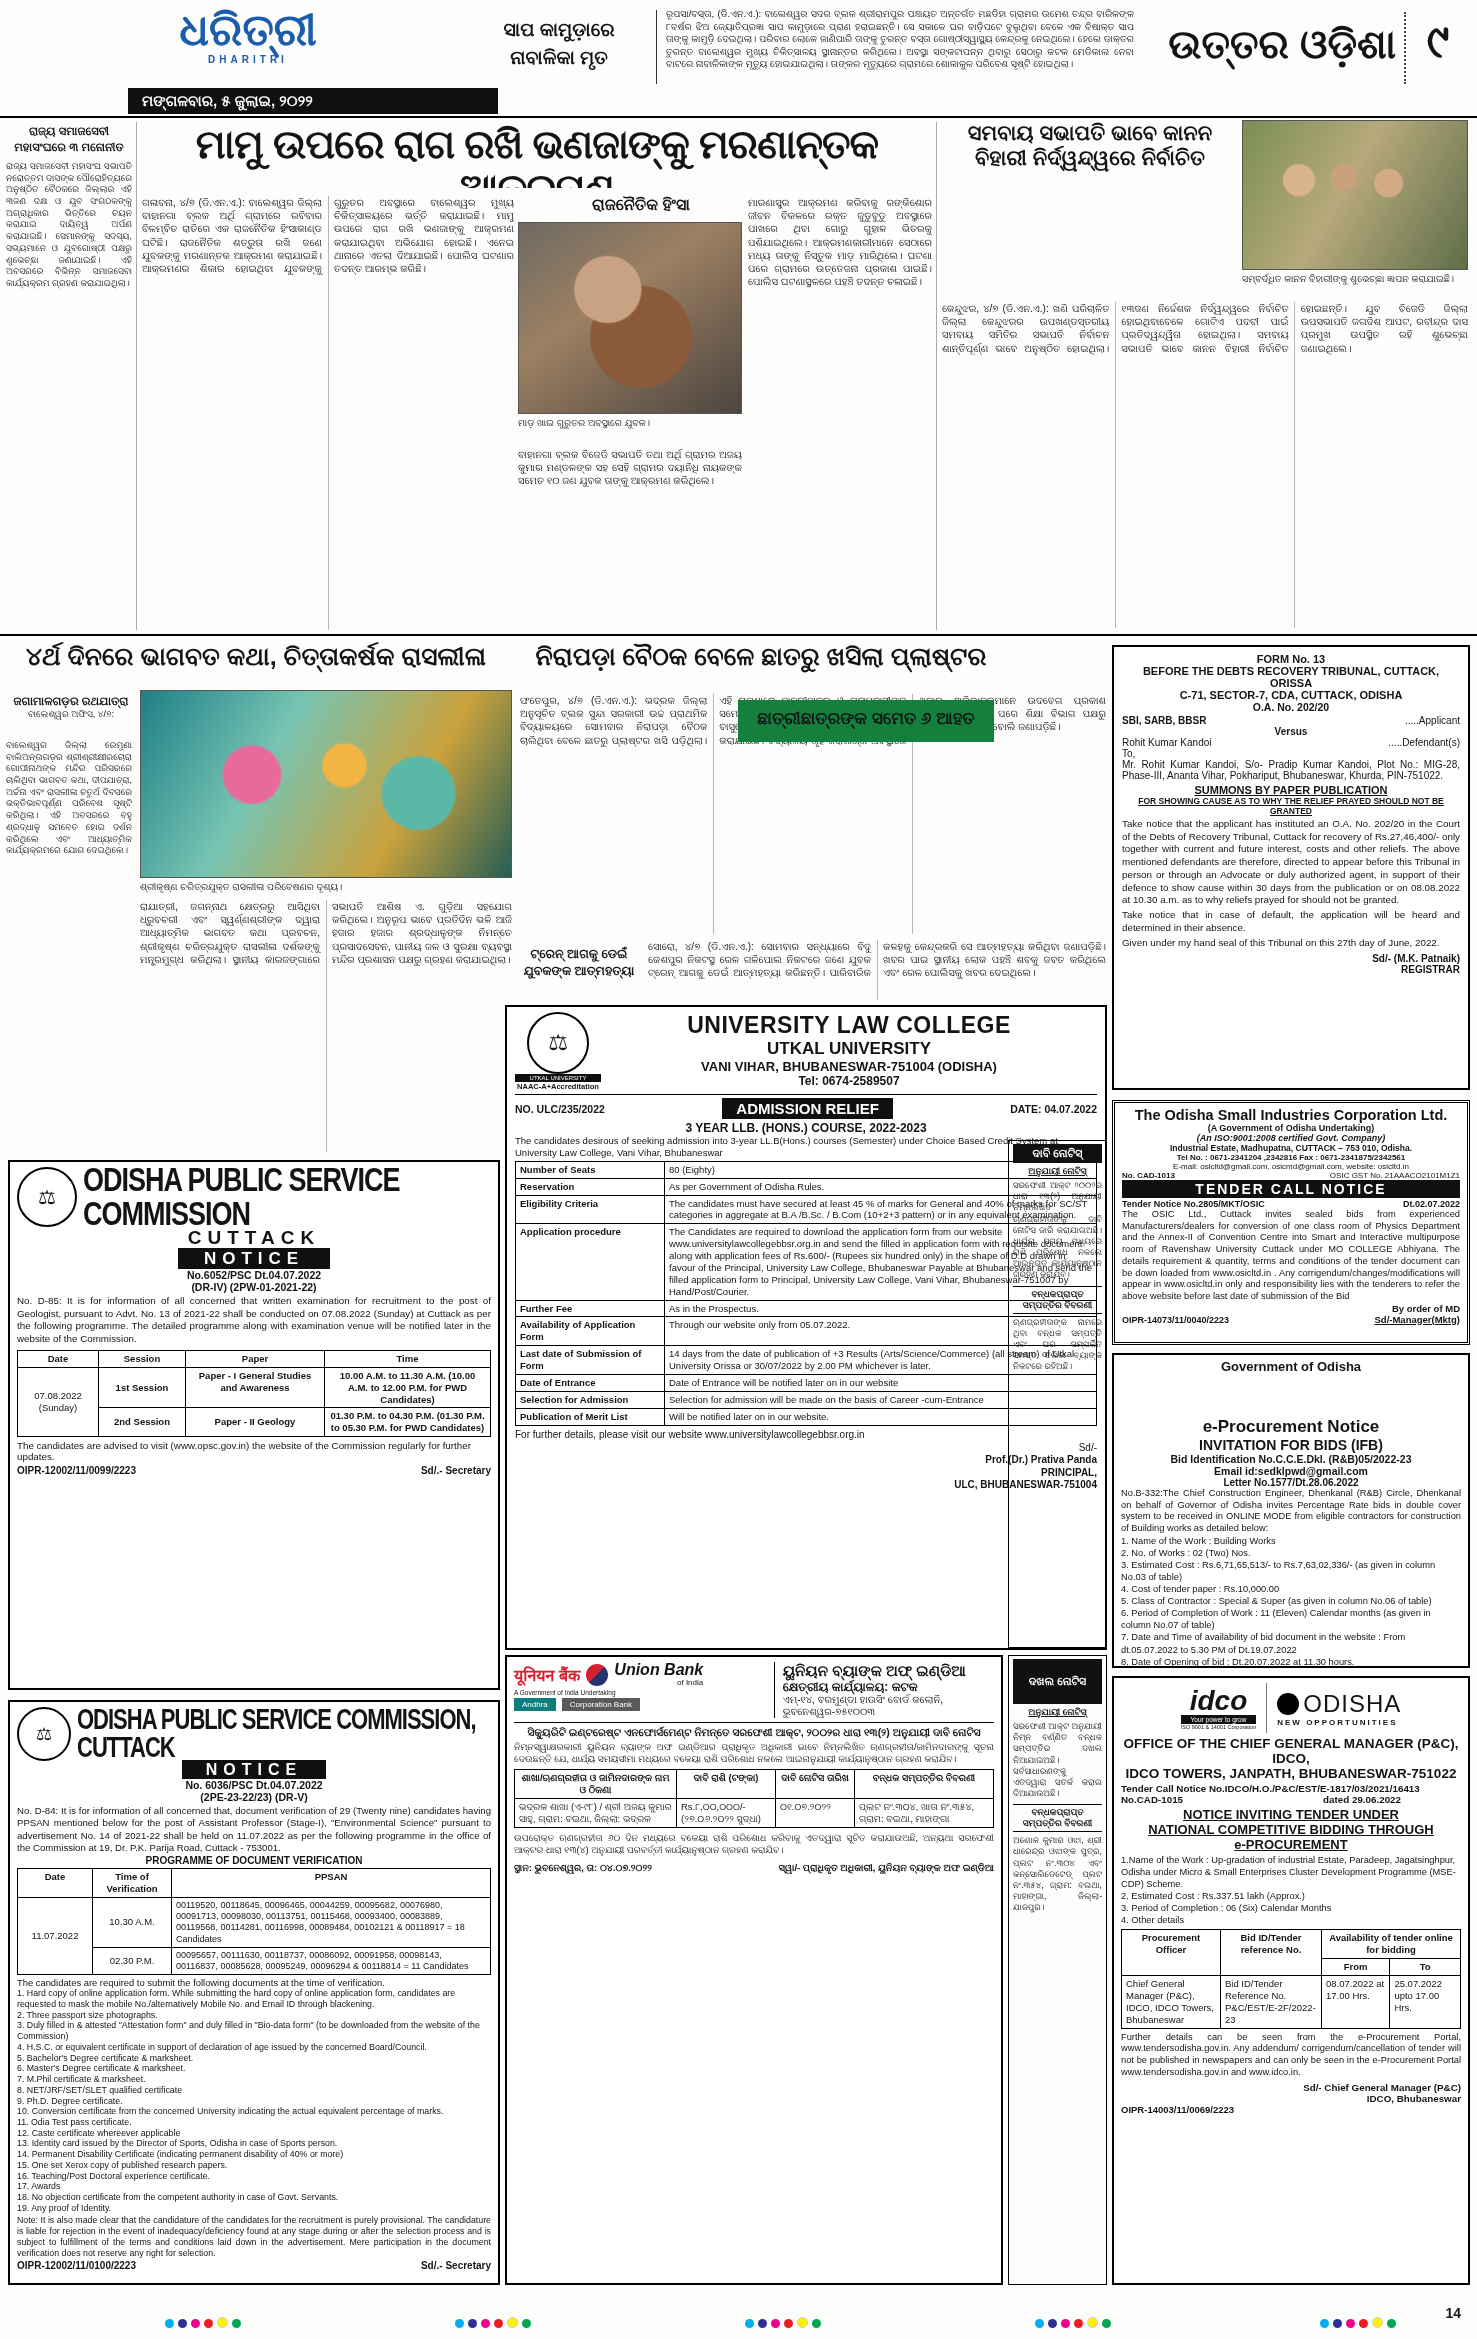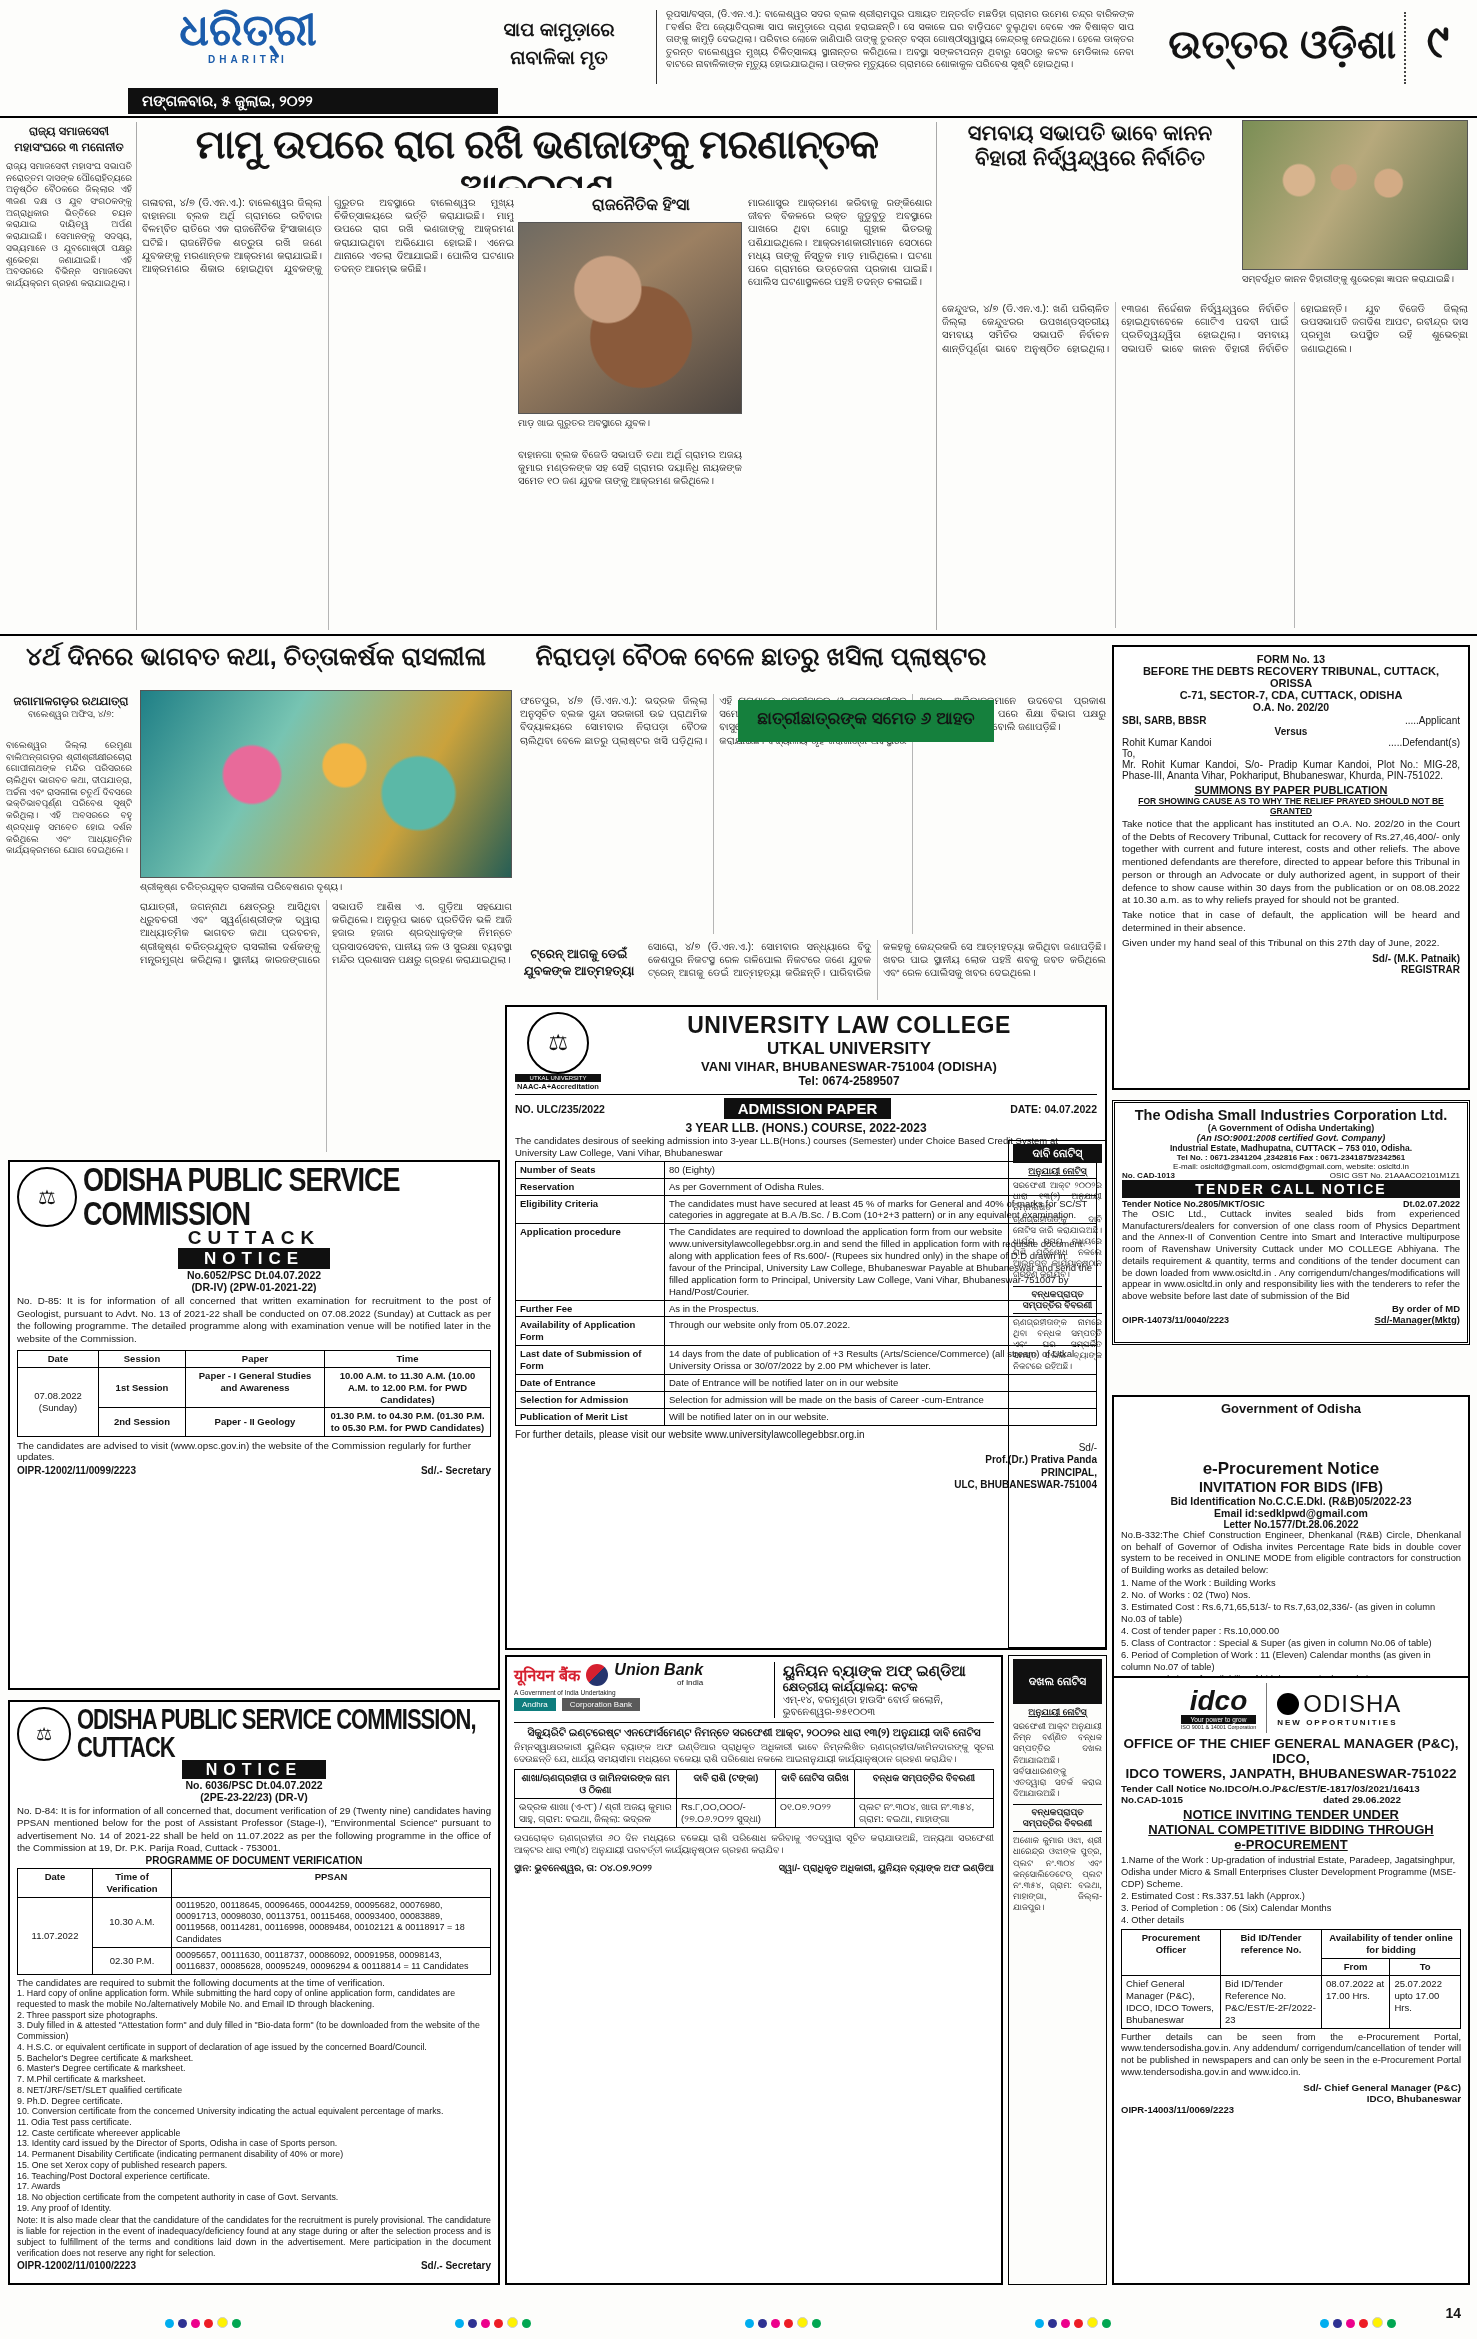--- a/index.html
+++ b/index.html
@@ -138,21 +138,21 @@
       </div>
       <div class="ctr" style="flex:1;">
         <div class="b" style="font-size:23px;letter-spacing:0.5px;">UNIVERSITY LAW COLLEGE</div>
         <div class="b" style="font-size:17px;">UTKAL UNIVERSITY</div>
         <div class="b" style="font-size:13px;">VANI VIHAR, BHUBANESWAR-751004 (ODISHA)</div>
         <div class="b" style="font-size:12px;">Tel: 0674-2589507</div>
       </div>
     </div>
     <div style="display:flex;justify-content:space-between;align-items:center;border-top:1.5px solid #000;margin-top:3px;padding-top:3px;">
       <span class="b" style="font-size:10.5px;">NO. ULC/235/2022</span>
-      <span class="blackbar b" style="font-size:15px;padding:2px 14px;">ADMISSION PAPER</span>
+      <span class="blackbar b" style="font-size:15px;padding:2px 14px;">ADMISSION RELIEF</span>
       <span class="b" style="font-size:10.5px;">DATE: 04.07.2022</span>
     </div>
     <div class="b ctr" style="font-size:12px;margin-top:2px;">3 YEAR LLB. (HONS.) COURSE, 2022-2023</div>
     <div style="font-size:9.5px;line-height:1.25;">The candidates desirous of seeking admission into 3-year LL.B(Hons.) courses (Semester) under Choice Based Credit System at University Law College, Vani Vihar, Bhubaneswar</div>
     <table style="margin-top:2px;">
       <tbody>
         <tr>
             <td class="b" style="width:140px;">Number of Seats</td>
             <td>80 (Eighty)</td>
           </tr>
@@ -325,21 +325,21 @@
     <div class="jus" style="font-size:9.3px;line-height:1.26;">The OSIC Ltd., Cuttack invites sealed bids from experienced Manufacturers/dealers for conversion of one class room of Physics Department and the Annex-II of Convention Centre into Smart and Interactive multipurpose room of Ravenshaw University Cuttack under MO COLLEGE Abhiyana. The details requirement &amp; quantity, terms and conditions of the tender document can be down loaded from www.osicltd.in . Any corrigendum/changes/modifications will appear in www.osicltd.in only and responsibility lies with the tenderers to refer the above website before last date of submission of the Bid</div>
     <div style="display:flex;justify-content:space-between;align-items:flex-end;">
       <span class="b" style="font-size:9px;">OIPR-14073/11/0040/2223</span>
       <span style="text-align:right;font-size:9.5px;">
         <span class="b" style="display:block;">By order of MD</span>
         <span class="b underl" style="display:block;">Sd/-Manager(Mktg)</span>
       </span>
     </div>
   </div>
 
-  <div class="abs notice" style="left:1112px;top:1395px;width:358px;height:315px;padding:4px 7px;">
+  <div class="abs notice" style="left:1112px;top:1353px;width:358px;height:315px;padding:4px 7px;">
     <div class="b ctr" style="font-size:13px;">Government of Odisha</div>
     <div class="b ctr" style="font-size:17px;margin-top:43px;">e-Procurement Notice</div>
     <div class="b ctr" style="font-size:14px;">INVITATION FOR BIDS (IFB)</div>
     <div class="b ctr" style="font-size:10.5px;">Bid Identification No.C.C.E.Dkl. (R&amp;B)05/2022-23</div>
     <div class="b ctr" style="font-size:10.5px;">Email id:sedklpwd@gmail.com</div>
     <div class="b ctr" style="font-size:10px;">Letter No.1577/Dt.28.06.2022</div>
     <div class="jus" style="font-size:9.3px;line-height:1.26;">No.B-332:The Chief Construction Engineer, Dhenkanal (R&amp;B) Circle, Dhenkanal on behalf of Governor of Odisha invites Percentage Rate bids in double cover system to be received in ONLINE MODE from eligible contractors for construction of Building works as detailed below:</div>
     <div style="font-size:9.3px;line-height:1.3;">
         <div>1.  Name of the Work : Building Works</div>
         <div>2.  No. of Works : 02 (Two) Nos.</div>

